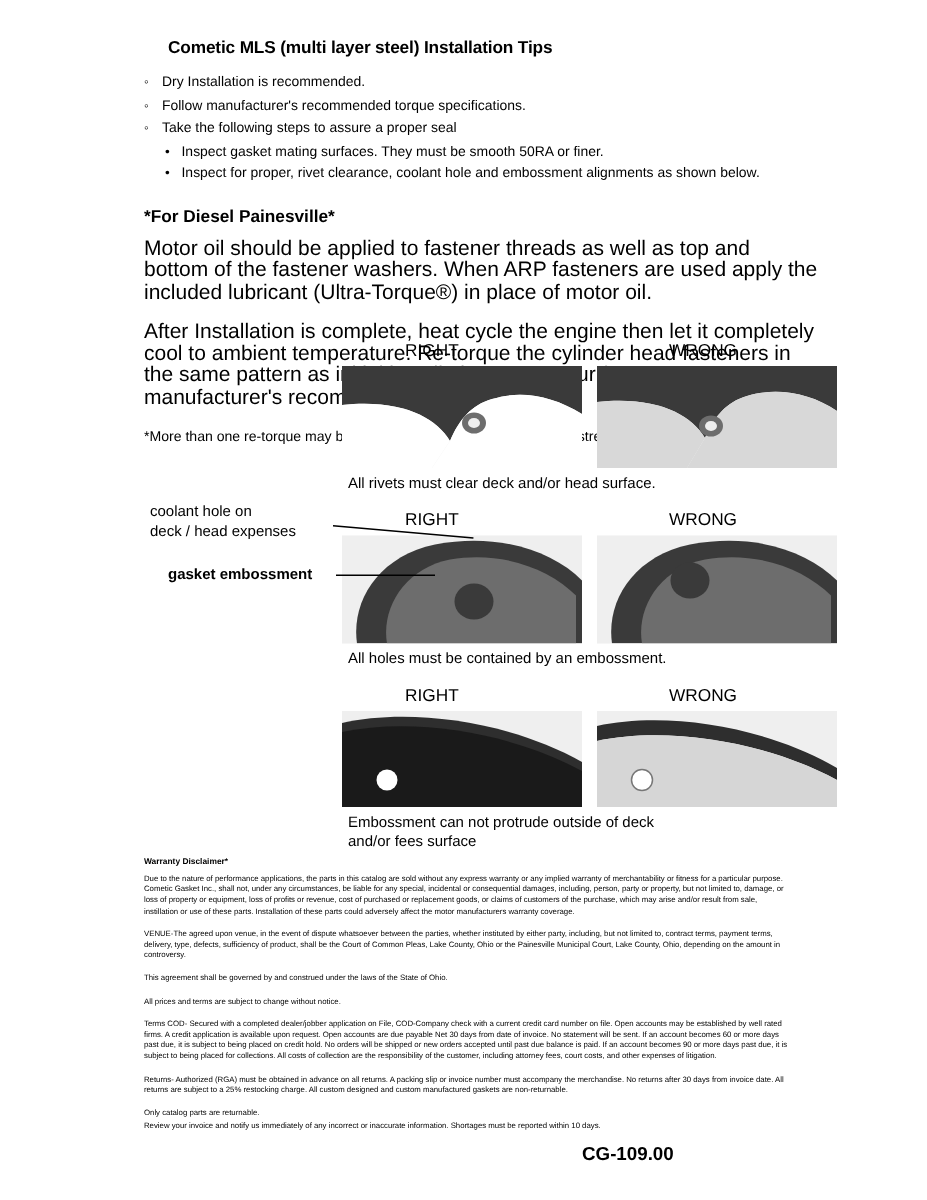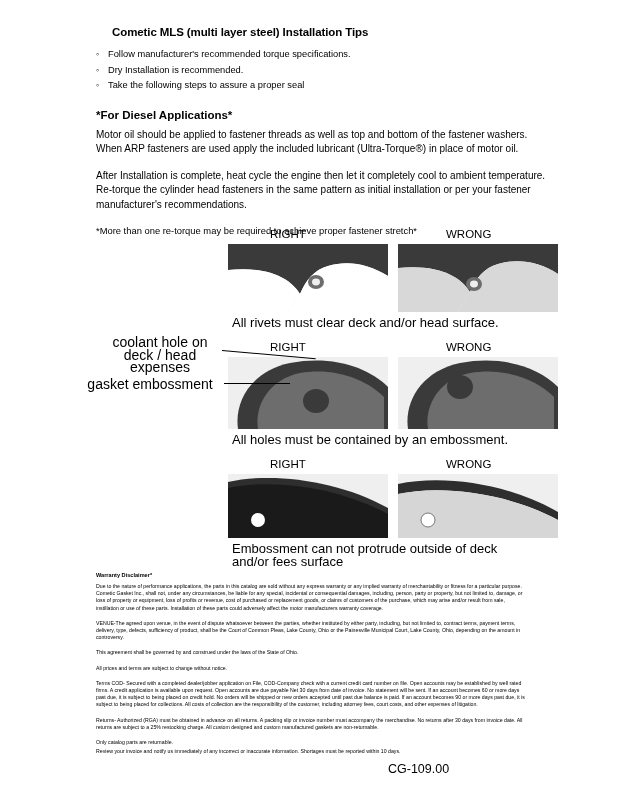--- a/index.html
+++ b/index.html
@@ -69,21 +69,21 @@
     left: 2px;
     top: 0;
     font-size: 9px;
   }
   h2.subtitle {
     font-size: 11.5px;
     font-weight: bold;
     margin: 16px 0 7px 0;
   }
   p.para {
-    font-size: 10px;
+    font-size: 14px;
     line-height: 14.6px;
     margin: 0 0 12px 0;
   }
   p.note {
     font-size: 9.4px;
     line-height: 14.6px;
     margin: 2px 0 0 0;
   }
 
   
@@ -114,33 +114,33 @@
     gap: 10px;
   }
   .panel {
     width: 160px;
     background: #efefef;
     border: 0;
     position: relative;
     overflow: hidden;
   }
   .caption {
-    font-size: 13px;
+    font-size: 10px;
     line-height: 13px;
     margin: 4px 0 0 4px;
   }
   .caption.indent {
   }
 
   
   .annot {
     position: absolute;
-    font-size: 14px;
+    font-size: 10px;
     line-height: 12.5px;
-    text-align: center;
+    text-align: left;
     color: #000;
   }
   .leader {
     position: absolute;
     background: #000;
     height: 1px;
   }
 
   
   .warranty {
@@ -158,46 +158,50 @@
     font-size: 5.2px;
     line-height: 7.2px;
     margin: 0 0 8px 0;
     text-align: left;
   }
   .docnum {
     position: absolute;
     left: 388px;
     top: 762px;
     font-size: 12.5px;
-    font-weight: normal;
+    font-weight: bold;
   }
 
   svg { display: block; }
 </style>
 </head>
 <body>
 
 <div class="page">
 
   <div class="content">
     <h1 class="title">Cometic MLS (multi layer steel) Installation Tips</h1>
 
     <ul class="bullets">
       <li>
+        <span>Dry Installation is recommended.</span>
+      </li>
+      <li>
         <span>Follow manufacturer's recommended torque specifications.</span>
       </li>
       <li>
-        <span>Dry Installation is recommended.</span>
-      </li>
-      <li>
         <span>Take the following steps to assure a proper seal</span>
+        <ul class="sub">
+          <li>Inspect gasket mating surfaces.  They must be smooth 50RA or finer.</li>
+          <li>Inspect for proper, rivet clearance, coolant hole and embossment alignments as shown below.</li>
+        </ul>
       </li>
     </ul>
 
-    <h2 class="subtitle">*For Diesel Applications*</h2>
+    <h2 class="subtitle">*For Diesel Painesville*</h2>
     <p class="para">Motor oil should be applied to fastener threads as well as top and bottom of the fastener washers. When ARP fasteners are used apply the included lubricant (Ultra-Torque®) in place of motor oil.</p>
     <p class="para">After Installation is complete, heat cycle the engine then let it completely cool to ambient temperature. Re-torque the cylinder head fasteners in the same pattern as initial installation or per your fastener manufacturer's recommendations.</p>
     <p class="note">*More than one re-torque may be required to achieve proper fastener stretch*</p>
   </div>
 
   <div class="figures">
 
     <div class="fig-row">
       <div class="fig-labels">
         <span class="fig-label left">RIGHT</span>
@@ -281,21 +285,21 @@
       <div class="caption indent" style="margin-top:0;">and/or fees surface</div>
     </div>
   </div>
 
   <div class="annot" style="left:100px; top:336px; width:120px;">
     <div>coolant hole on</div>
     <div>deck / head expenses</div>
   </div>
   <div class="leader" style="left:222px; top:350px; width:94px; transform:rotate(5deg); transform-origin:left center;"></div>
 
-  <div class="annot" style="left:87px; top:378px; width:126px;">
+  <div class="annot" style="left:112px; top:378px; width:126px;font-weight:bold;">
     <div>gasket embossment</div>
   </div>
   <div class="leader" style="left:224px; top:383px; width:66px;"></div>
 
   <div class="warranty">
     <h3>Warranty Disclaimer*</h3>
     <p>Due to the nature of performance applications, the parts in this catalog are sold without any express warranty or any implied warranty of merchantability or fitness for a particular purpose.  Cometic Gasket Inc., shall not, under any circumstances, be liable for any special, incidental or consequential damages, including, person, party or property, but not limited to, damage, or loss of property or equipment, loss of profits or revenue, cost of purchased or replacement goods, or claims of customers of the purchase, which may arise and/or result from sale, instillation or use of these parts.  Installation of these parts could adversely affect the motor manufacturers warranty coverage.</p>
     <p>VENUE-The agreed upon venue, in the event of dispute whatsoever between the parties, whether instituted by either party, including, but not limited to, contract terms, payment terms, delivery, type, defects, sufficiency of product, shall be the Court of Common Pleas, Lake County, Ohio or the Painesville Municipal Court, Lake County, Ohio, depending on the amount in controversy.</p>
     <p>This agreement shall be governed by and construed under the laws of the State of Ohio.</p>
     <p>All prices and terms are subject to change without notice.</p>

